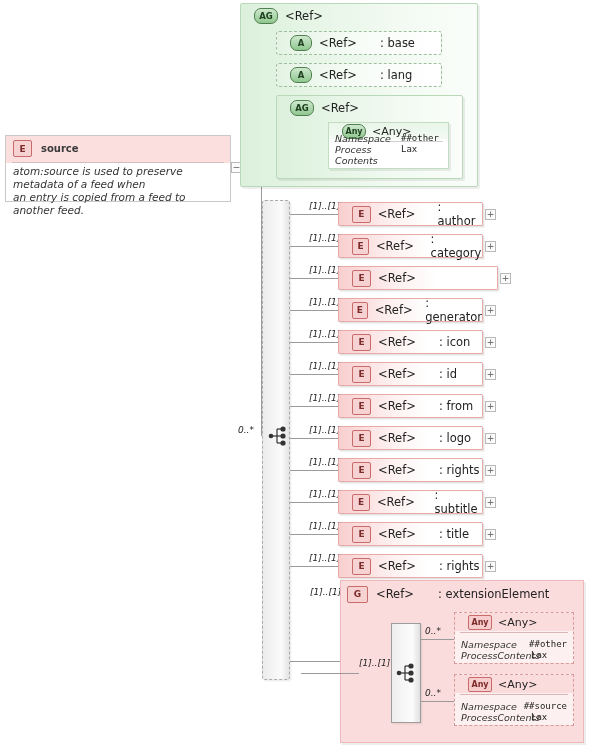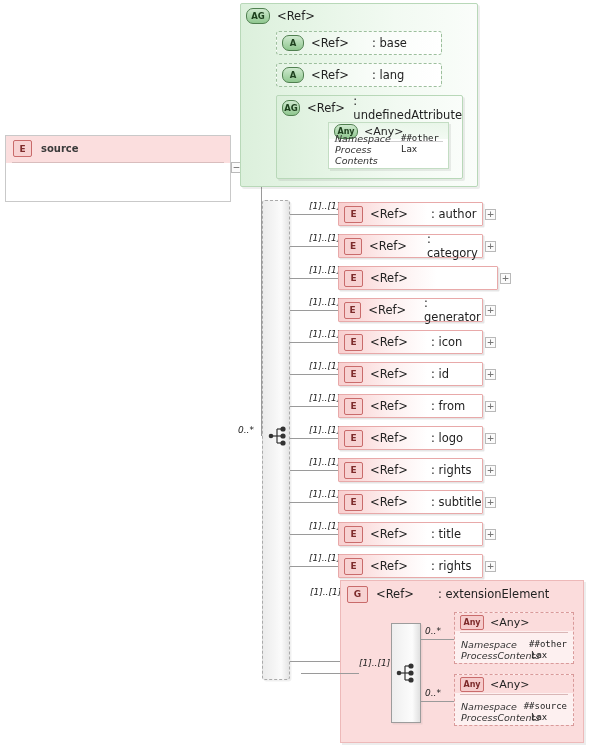--- a/index.html
+++ b/index.html
@@ -4,21 +4,21 @@
 <style>
   html,body{margin:0;padding:0;background:#ffffff;}
   body{
     width:589px;height:748px;position:relative;overflow:hidden;
     font-family:"DejaVu Sans","Liberation Sans",sans-serif;
     font-size:11px;color:#333;
   }
   .abs{position:absolute;box-sizing:border-box;}
 
   
-  .node-hdr{display:flex;align-items:center;height:100%;padding-left:5px;gap:7px;}
+  .node-hdr{display:flex;align-items:center;height:100%;padding-left:13px;gap:7px;}
   .badge{
     display:inline-flex;align-items:center;justify-content:center;
     font-size:9px;font-weight:bold;letter-spacing:0;
   }
   .ref-txt{font-size:11.5px;color:#222;}
   .name-txt{font-size:11.5px;color:#222;}
 
   
   .el-box{
     background:linear-gradient(to right,#f8cfcf 0%,#fbdcdc 14%,#fdeeee 34%,#ffffff 62%,#ffffff 100%);
@@ -149,20 +149,22 @@
   <div class="abs ln ln-v" style="left:271px;top:103px;height:40px;"></div>
   <div class="abs ln ln-h" style="left:271px;top:143px;width:20px;"></div>
 </div>
 
 <div class="abs" id="source-box" style="left:5px;top:135px;width:226px;height:67px;">
   <div id="source-hdr">
     <span class="badge el-badge">E</span>
     <span id="source-title">source</span>
   </div>
   <div id="source-sep"></div>
+  <div id="source-doc">atom:source is used to preserve metadata of a feed when
+an entry is copied from a feed to another feed.</div>
 </div>
 <div class="abs expander" style="left:231px;top:162px;">−</div>
 
 <div class="abs ag-box" style="left:240px;top:3px;width:238px;height:184px;">
   <div class="node-hdr abs" style="left:0;top:0;height:24px;width:100%;">
     <span class="badge ag-badge">AG</span>
     <span class="ref-txt el-row-ref">&lt;Ref&gt;</span>
   </div>
 
   <div class="abs attr-box" style="left:35px;top:27px;width:166px;height:24px;">
@@ -178,21 +180,20 @@
       <span class="badge a-badge">A</span>
       <span class="ref-txt el-row-ref">&lt;Ref&gt;</span>
       <span class="name-txt">: lang</span>
     </div>
   </div>
 
   <div class="abs ag-box" style="left:35px;top:91px;width:187px;height:84px;">
     <div class="node-hdr abs" style="left:0;top:0;height:23px;width:100%;">
       <span class="badge ag-badge">AG</span>
       <span class="ref-txt el-row-ref">&lt;Ref&gt;</span>
-      <span class="name-txt">: undefinedAttribute</span>
     </div>
 
     <div class="abs any-box-g" style="left:51px;top:26px;width:121px;height:47px;">
       <div class="node-hdr abs" style="left:0;top:0;height:17px;width:100%;gap:6px;">
         <span class="badge any-badge-g">Any</span>
         <span class="name-txt" style="font-size:11px;">&lt;Any&gt;</span>
       </div>
       <div class="any-sep" style="top:18px;"></div>
       <div class="facets">
         <div class="facet-row">

